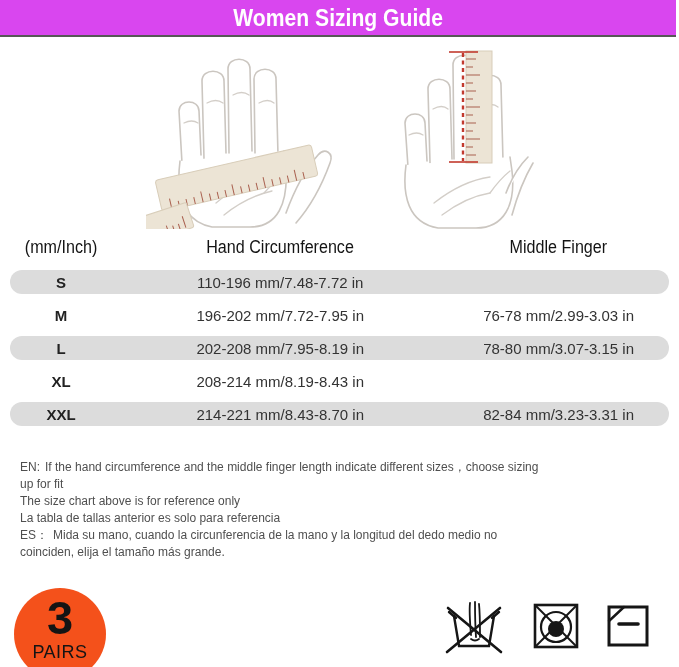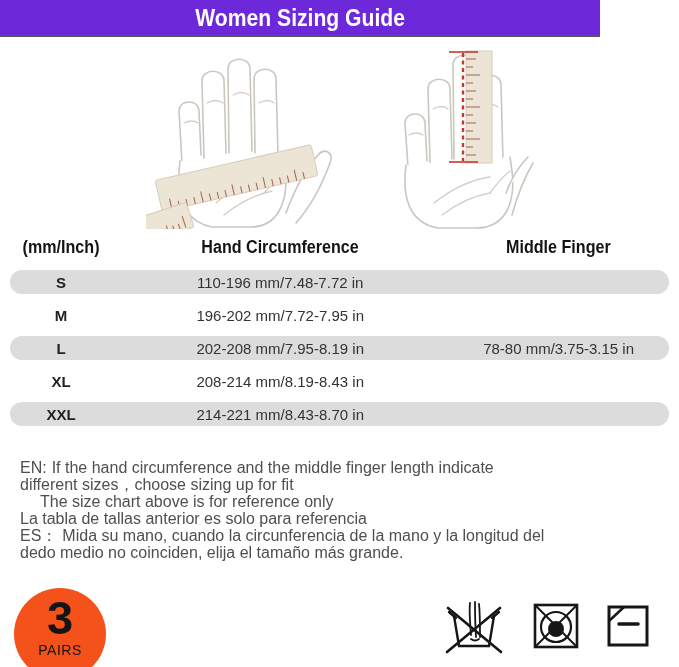--- a/index.html
+++ b/index.html
@@ -2,60 +2,60 @@
 <html><head>
 <meta charset="utf-8">
 <style>
   html,body{margin:0;padding:0;}
   body{
     width:679px;height:667px;position:relative;overflow:hidden;
     background:#ffffff;font-family:"Liberation Sans",sans-serif;
   }
   
   .header{
-    position:absolute;top:0;left:0;width:600px;height:35px;
-    background:#6d28d9;border-bottom:2px solid #575757;
+    position:absolute;top:0;left:0;width:676px;height:35px;
+    background:#d946ef;border-bottom:2px solid #575757;
     display:flex;align-items:center;justify-content:center;
   }
   .header .title{
     color:#ffffff;font-weight:bold;font-size:24px;letter-spacing:0;
     transform:scaleX(.88);display:inline-block;white-space:nowrap;
   }
   
   .hands{
     position:absolute;top:37px;left:0;width:679px;height:196px;
     display:flex;justify-content:center;align-items:flex-start;gap:48px;
     padding-top:6px;box-sizing:border-box;
   }
   
   .size-table{position:absolute;top:234px;left:10px;width:659px;}
   .trow{display:flex;align-items:center;}
-  .thead{height:27px;font-weight:bold;font-size:17.5px;color:#141414;}
+  .thead{height:27px;font-weight:normal;font-size:17.5px;color:#141414;}
   .thead .c{transform:scaleX(.92);}
   .drow{height:24px;margin-top:9px;border-radius:12px;font-size:15px;color:#333;}
   .drow.stripe{background:#dcdcdc;}
   .cell-size{width:15.5%;text-align:center;}
   .cell-hand{width:51%;text-align:center;}
   .cell-finger{width:33.5%;text-align:center;}
   .drow .cell-size{font-weight:bold;color:#222;}
   
-  .notes{position:absolute;left:0;width:548px;font-size:16px;color:#4f4f4f;line-height:17px;}
+  .notes{position:absolute;left:0;width:548px;font-size:12px;color:#4f4f4f;line-height:17px;}
   .notes-en{top:459px;}
   .notes-es{top:510px;}
   .note-line{padding-left:20px;}
-  .note-line.indent{padding-left:40px;}
+  .note-line.indent{padding-left:20px;}
   .note-label{margin-right:5px;}
   
   .pairs-badge{
     position:absolute;left:14px;top:588px;width:92px;height:92px;border-radius:50%;
     display:flex;flex-direction:column;align-items:center;
     color:#141414;
   }
   .pairs-count{font-size:47px;font-weight:bold;line-height:1;margin-top:6px;}
-  .pairs-unit{font-size:14px;letter-spacing:.5px;margin-top:1px;}
+  .pairs-unit{font-size:18px;letter-spacing:.5px;margin-top:1px;}
   .care-icons{
     position:absolute;top:598px;right:28px;height:56px;
     display:flex;align-items:center;gap:24px;
   }
   .care-icons svg{display:block;}
   .ink{stroke:#161616;fill:none;stroke-linecap:round;}
   .hand-line{stroke:#cbc6c0;fill:#ffffff;stroke-width:1.6;stroke-linejoin:round;stroke-linecap:round;}
   .hand-crease{stroke:#d3cec8;fill:none;stroke-width:1.3;stroke-linecap:round;}
   .tape{fill:#ece4d5;stroke:#d8cdb9;stroke-width:1;}
   .tape-tick{stroke:#a9604f;stroke-width:1;}
@@ -174,33 +174,35 @@
     <div class="cell-finger c">Middle Finger</div>
   </div>
 
   <div class="trow drow stripe">
     <div class="cell-size">S</div>
     <div class="cell-hand">110-196 mm/7.48-7.72 in</div>
   </div>
   <div class="trow drow">
     <div class="cell-size">M</div>
     <div class="cell-hand">196-202 mm/7.72-7.95 in</div>
+    <div class="cell-finger">76-78 mm/2.99-3.03 in</div>
   </div>
   <div class="trow drow stripe">
     <div class="cell-size">L</div>
     <div class="cell-hand">202-208 mm/7.95-8.19 in</div>
-    <div class="cell-finger">78-80 mm/3.75-3.15 in</div>
+    <div class="cell-finger">78-80 mm/3.07-3.15 in</div>
   </div>
   <div class="trow drow">
     <div class="cell-size">XL</div>
     <div class="cell-hand">208-214 mm/8.19-8.43 in</div>
   </div>
   <div class="trow drow stripe">
     <div class="cell-size">XXL</div>
     <div class="cell-hand">214-221 mm/8.43-8.70 in</div>
+    <div class="cell-finger">82-84 mm/3.23-3.31 in</div>
   </div>
 </div>
 
 <div class="notes notes-en">
   <div class="note-line">
     <span class="note-label">EN:</span><span>If the hand circumference and the middle finger length indicate different sizes，choose sizing up for fit</span>
   </div>
   <div class="note-line indent">
     <span>The size chart above is for reference only</span>
   </div>

